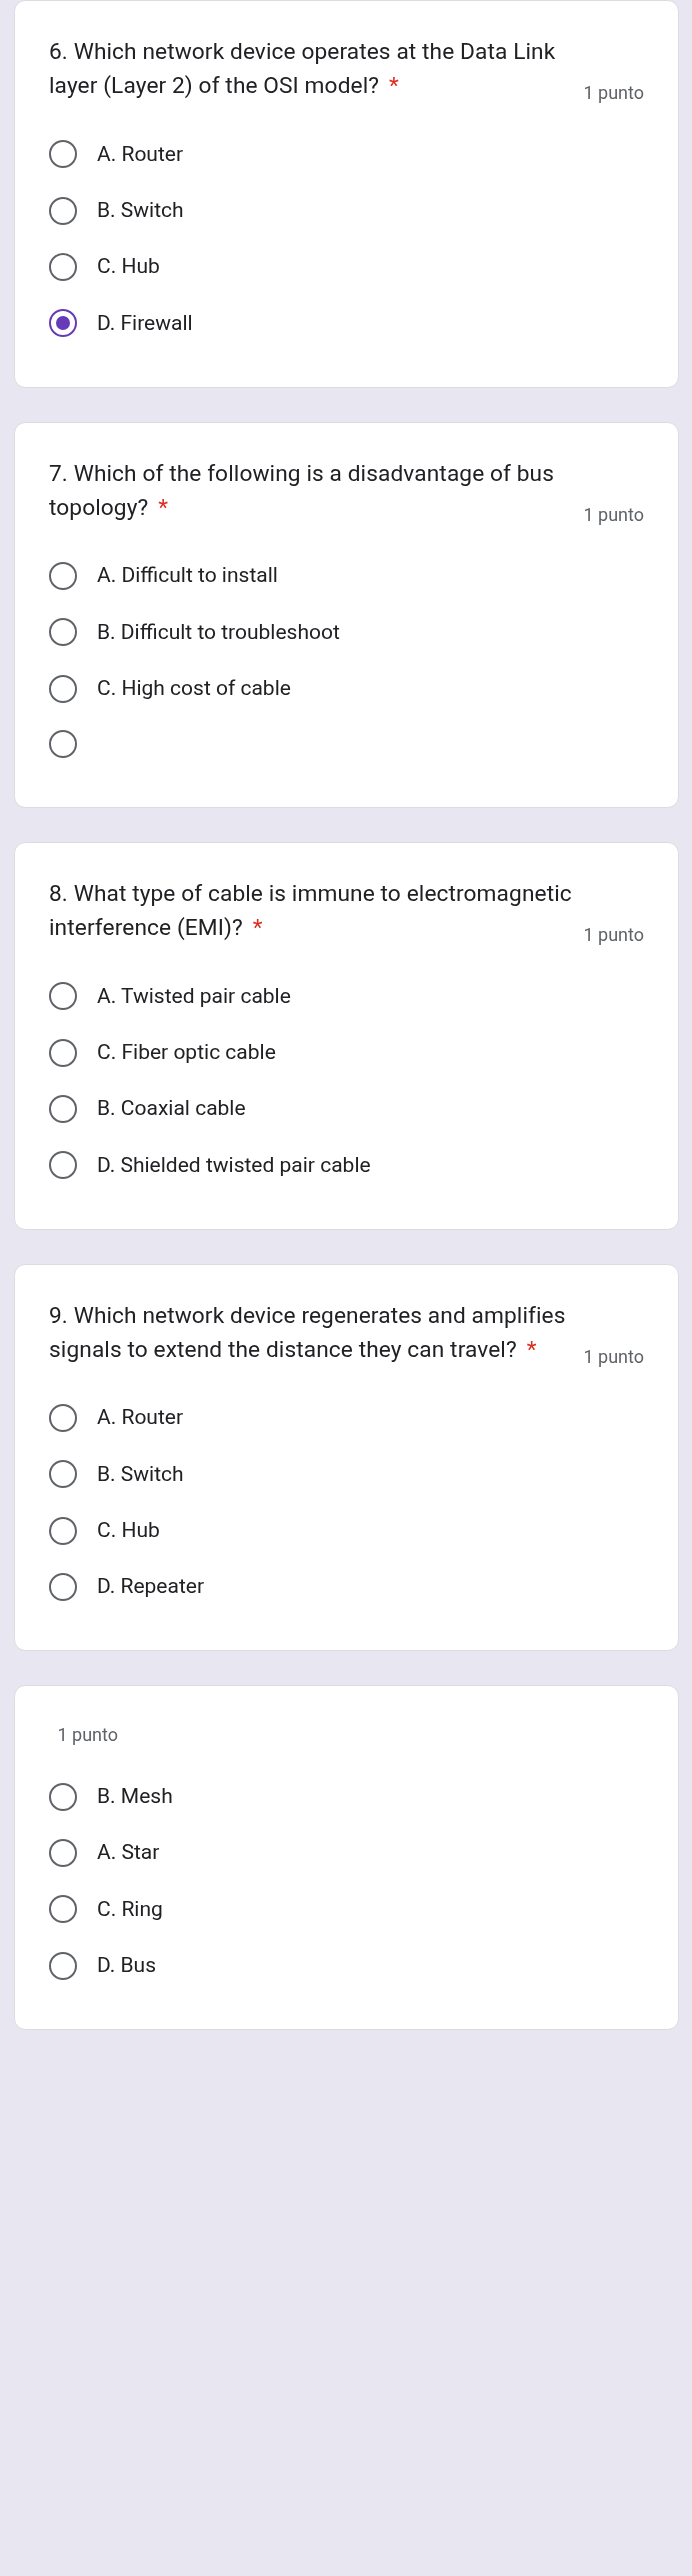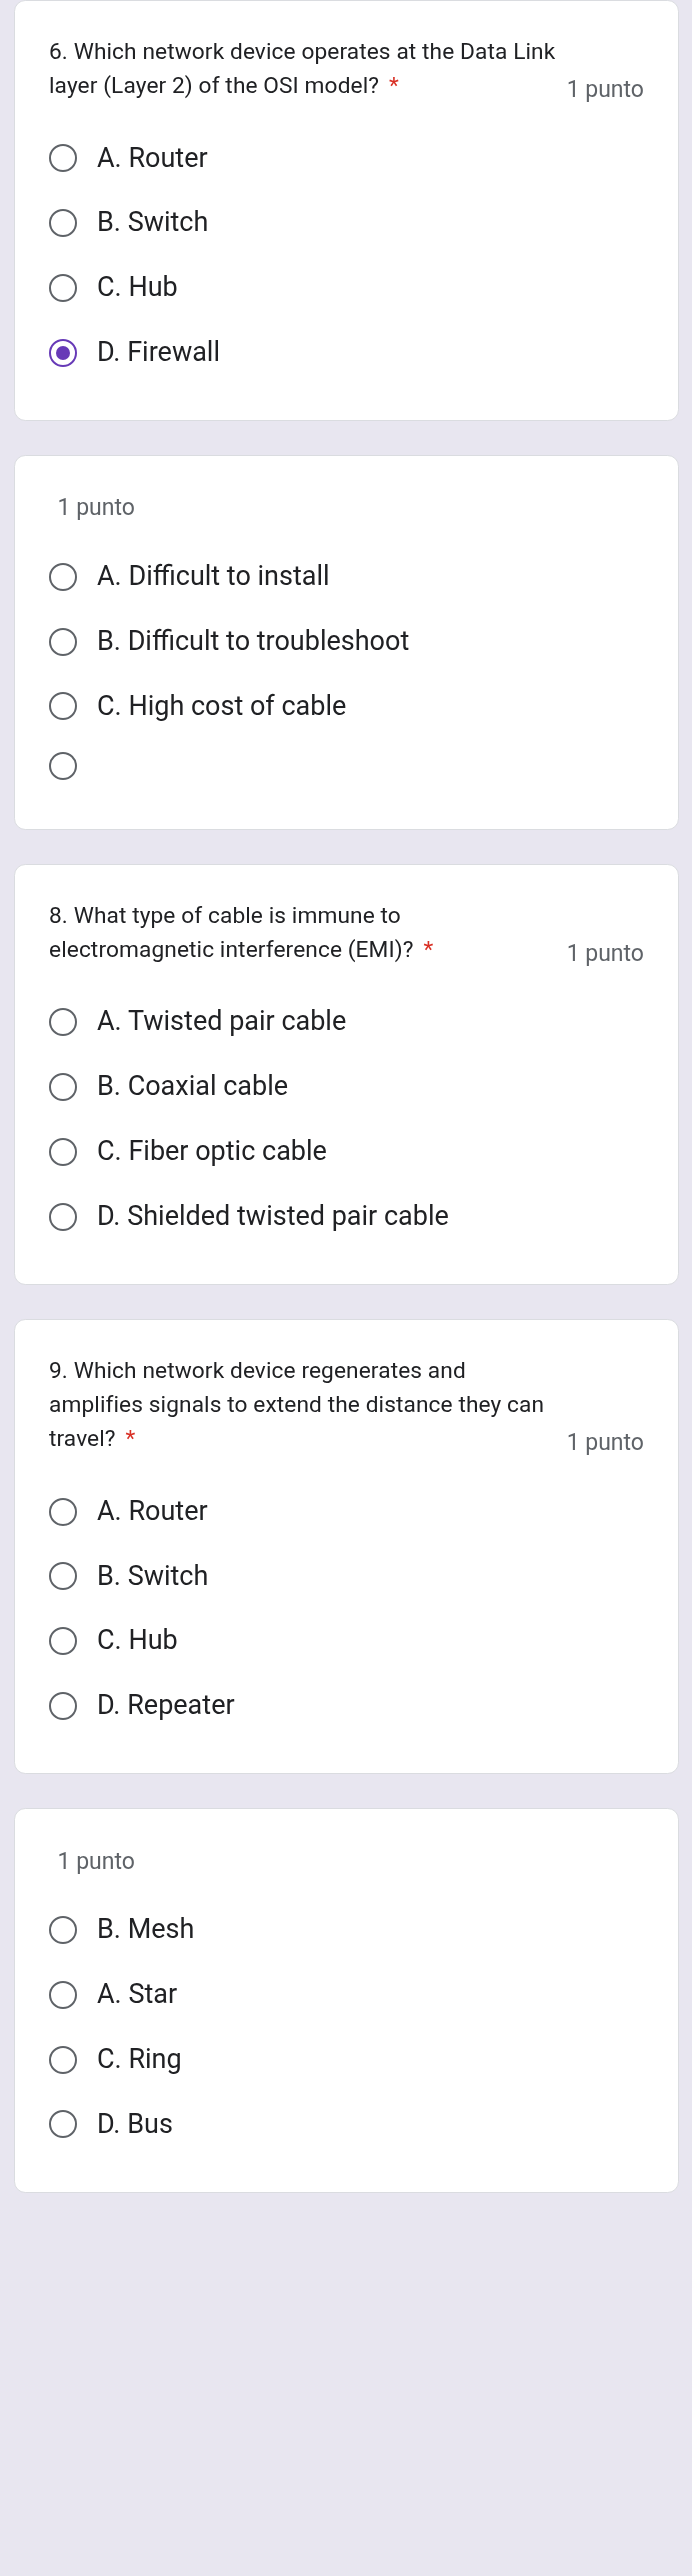--- a/index.html
+++ b/index.html
@@ -29,21 +29,21 @@
     letter-spacing: 0.1px;
     flex: 1;
   }
   .asterisk {
     color: #d93025;
     font-size: 22.7px;
     margin-left: 4.2px;
   }
   .points {
     color: #5f6368;
-    font-size: 23px;
+    font-size: 18px;
     white-space: nowrap;
     margin-left: 8.5px;
     margin-top: 4.2px;
   }
   .options {
     display: flex;
     flex-direction: column;
     gap: 10px;
   }
   .option {
@@ -67,21 +67,21 @@
     border-color: #673ab7;
   }
   .radio.selected::after {
     content: "";
     width: 14px;
     height: 14px;
     background: #673ab7;
     border-radius: 50%;
   }
   .option-label {
-    font-size: 27px;
+    font-size: 21px;
     color: #202124;
     line-height: 1.4;
   }
 </style>
 </head>
 <body>
 
 <div class="card">
   <div class="question-header">
     <div class="question-text">
@@ -105,20 +105,24 @@
       </label>
     <label class="option">
         <span class="radio selected"></span>
         <span class="option-label">D. Firewall</span>
       </label>
   </div>
 </div>
 
 <div class="card">
   <div class="question-header">
+    <div class="question-text">
+      <span>7. Which of the following is a disadvantage of bus topology?</span>
+      <span class="asterisk">*</span>
+    </div>
     <span class="points">1 punto</span>
   </div>
   <div class="options">
     <label class="option">
         <span class="radio"></span>
         <span class="option-label">A. Difficult to install</span>
       </label>
     <label class="option">
         <span class="radio"></span>
         <span class="option-label">B. Difficult to troubleshoot</span>
@@ -141,28 +145,28 @@
     </div>
     <span class="points">1 punto</span>
   </div>
   <div class="options">
     <label class="option">
         <span class="radio"></span>
         <span class="option-label">A. Twisted pair cable</span>
       </label>
     <label class="option">
         <span class="radio"></span>
+        <span class="option-label">C. Fiber optic cable</span>
+      </label>
+    <label class="option">
+        <span class="radio"></span>
         <span class="option-label">B. Coaxial cable</span>
       </label>
     <label class="option">
         <span class="radio"></span>
-        <span class="option-label">C. Fiber optic cable</span>
-      </label>
-    <label class="option">
-        <span class="radio"></span>
         <span class="option-label">D. Shielded twisted pair cable</span>
       </label>
   </div>
 </div>
 
 <div class="card">
   <div class="question-header">
     <div class="question-text">
       <span>9. Which network device regenerates and amplifies signals to extend the distance they can travel?</span>
       <span class="asterisk">*</span>

